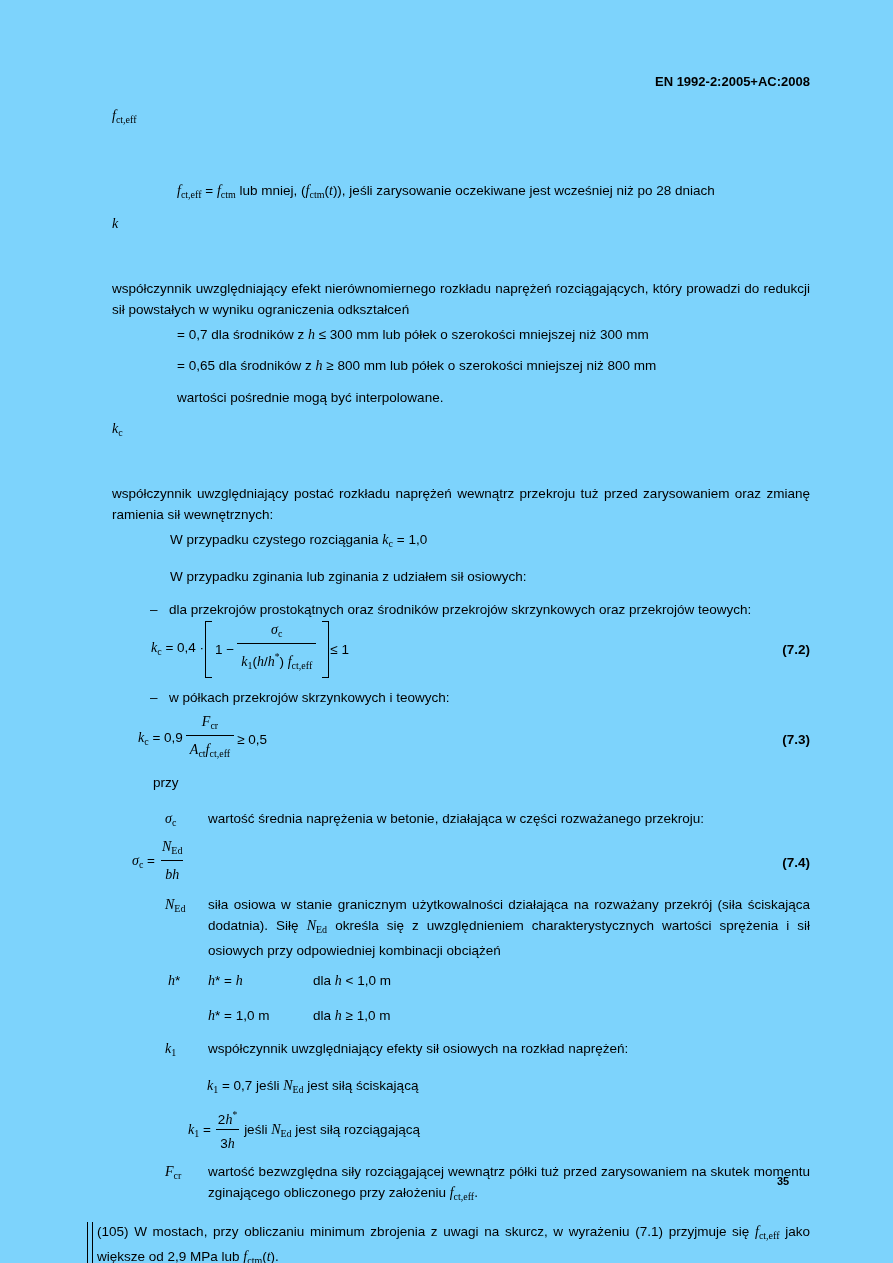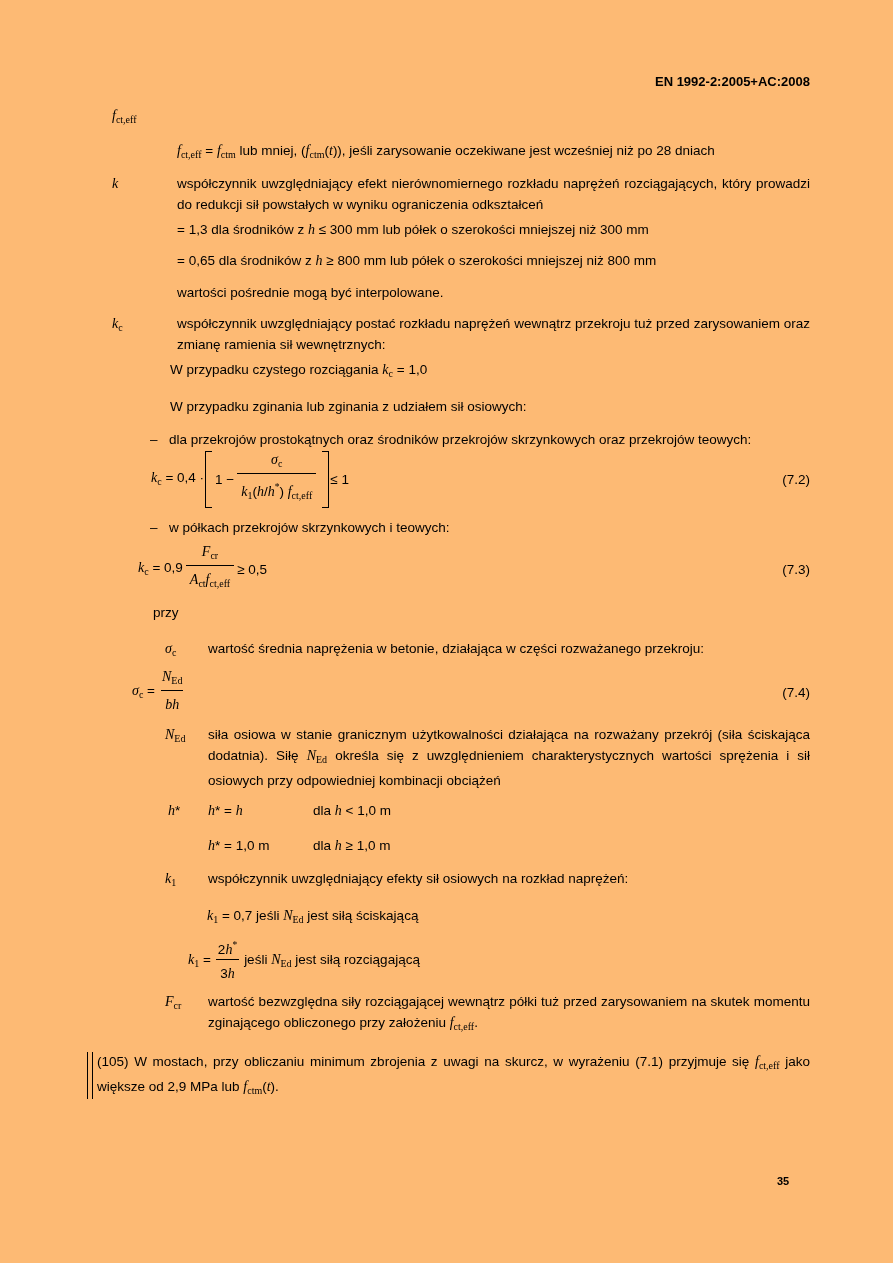--- a/index.html
+++ b/index.html
@@ -1,45 +1,45 @@
 <!DOCTYPE html>
 <html><head>
 <meta charset="utf-8">
 <style>
   html,body { margin:0; padding:0; background:#888; }
   .page {
     position:relative;
     width:893px; height:1263px;
-    background:#fdba74;
+    background:#7dd3fc;
     font-family:"Liberation Sans","DejaVu Sans",sans-serif;
     font-size:13.5px; color:#000;
     line-height:21px;
     overflow:hidden;
   }
   .content {
     position:absolute; left:97px; top:74px; width:713px;
   }
   .doc-header {
     text-align:right; font-weight:bold; font-size:13px; line-height:15px;
   }
   .def-row { display:flex; }
-  .def-row.main { padding-left:15px; }
+  .def-row.main { padding-left:15px;flex-direction:column; }
   .def-row.main .def-label { width:65px; flex:0 0 65px; }
   .def-row.sub { padding-left:68px; }
   .def-row.sub .def-label { width:43px; flex:0 0 43px; }
   .def-text { flex:1; }
   .just { text-align:justify; }
   .ind-text { margin-left:80px; }
   .ind-wprz { margin-left:73px; }
   .ind-gdzie { margin-left:56px; }
   .dash-row { display:flex; margin-left:53px; }
   .dash-marker { width:19px; flex:0 0 19px; }
   .eq-row { display:flex; align-items:center; }
   .eq-f { display:flex; align-items:center; }
-  .eq-number { margin-left:auto; }
+  .eq-number { margin-left:auto;font-weight:bold; }
   .frac { display:inline-flex; flex-direction:column; align-items:center; vertical-align:middle; margin:0 3px; }
   .frac .num { line-height:19px; padding:0 4px; text-align:center; }
   .frac .den { line-height:19px; padding:4px 4px; border-top:1.4px solid #000; text-align:center; }
   .bracket { align-self:stretch; width:6px; margin:1px 1px; }
   .bracket-l { border-left:1.5px solid #000; border-top:1.5px solid #000; border-bottom:1.5px solid #000; margin-right:3px; }
   .bracket-r { border-right:1.5px solid #000; border-top:1.5px solid #000; border-bottom:1.5px solid #000; margin-left:3px; }
   .run-mi { font-family:"Liberation Serif","DejaVu Serif",serif; font-style:italic; font-size:14px; }
   .run-msub { font-family:"Liberation Serif","DejaVu Serif",serif; font-size:10px; vertical-align:-3px; }
   .run-msup { font-family:"Liberation Serif","DejaVu Serif",serif; font-size:9.5px; vertical-align:6px; }
   .hstar-grid { display:flex; padding-left:71px; }
@@ -67,21 +67,21 @@
       <div class="def-label"><span class="run run-mi">f</span><span class="run run-msub">ct,eff</span></div>
     </div>
 
     <div class="ind-text mt10"><span class="run run-mi">f</span><span class="run run-msub">ct,eff</span><span class="run run-t"> = </span><span class="run run-mi">f</span><span class="run run-msub">ctm</span><span class="run run-t"> lub mniej, (</span><span class="run run-mi">f</span><span class="run run-msub">ctm</span><span class="run run-t">(</span><span class="run run-mi">t</span><span class="run run-t">)), jeśli zarysowanie oczekiwane jest wcześniej niż po 28 dniach</span></div>
 
     <div class="def-row main mt8">
       <div class="def-label"><span class="run run-mi">k</span></div>
       <div class="def-text just"><span class="run run-t">współczynnik uwzględniający efekt nierównomiernego rozkładu naprężeń rozciągających, który prowadzi do redukcji sił powstałych w wyniku ograniczenia odkształceń</span></div>
     </div>
 
-    <div class="ind-text mt4"><span class="run run-t">= 1,3 dla środników z </span><span class="run run-mi">h</span><span class="run run-t"> ≤ 300 mm lub półek o szerokości mniejszej niż 300 mm</span></div>
+    <div class="ind-text mt4"><span class="run run-t">= 0,7 dla środników z </span><span class="run run-mi">h</span><span class="run run-t"> ≤ 300 mm lub półek o szerokości mniejszej niż 300 mm</span></div>
     <div class="ind-text mt10"><span class="run run-t">= 0,65 dla środników z </span><span class="run run-mi">h</span><span class="run run-t"> ≥ 800 mm lub półek o szerokości mniejszej niż 800 mm</span></div>
     <div class="ind-text mt11"><span class="run run-t">wartości pośrednie mogą być interpolowane.</span></div>
 
     <div class="def-row main mt10">
       <div class="def-label"><span class="run run-mi">k</span><span class="run run-msub">c</span></div>
       <div class="def-text just"><span class="run run-t">współczynnik uwzględniający postać rozkładu naprężeń wewnątrz przekroju tuż przed zarysowaniem oraz zmianę ramienia sił wewnętrznych:</span></div>
     </div>
 
     <div class="ind-wprz mt13"><span class="run run-t">W przypadku czystego rozciągania </span><span class="run run-mi">k</span><span class="run run-msub">c</span><span class="run run-t"> = 1,0</span></div>
     <div class="ind-wprz mt12"><span class="run run-t">W przypadku zginania lub zginania z udziałem sił osiowych:</span></div>

